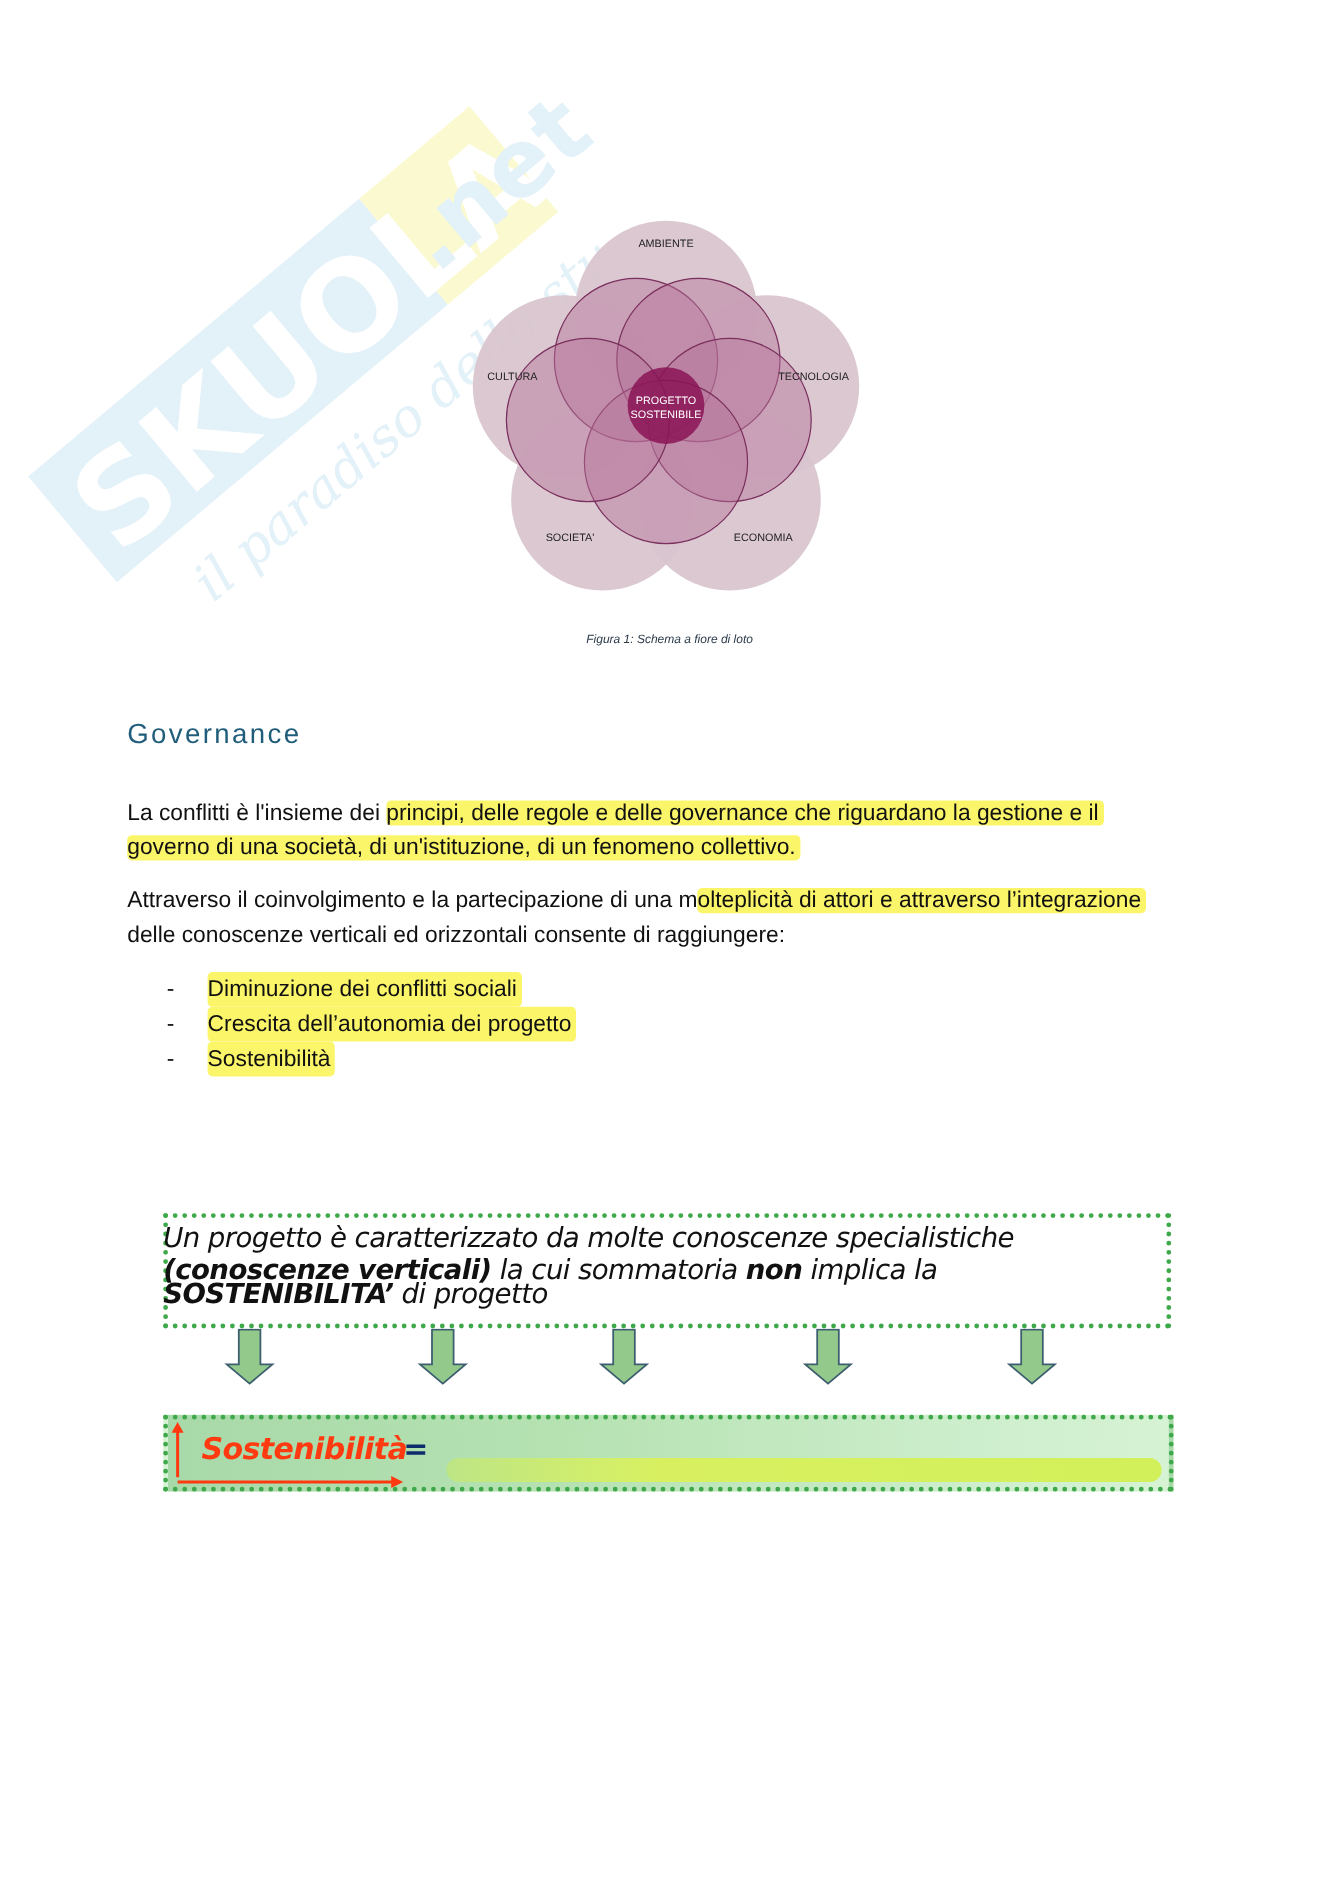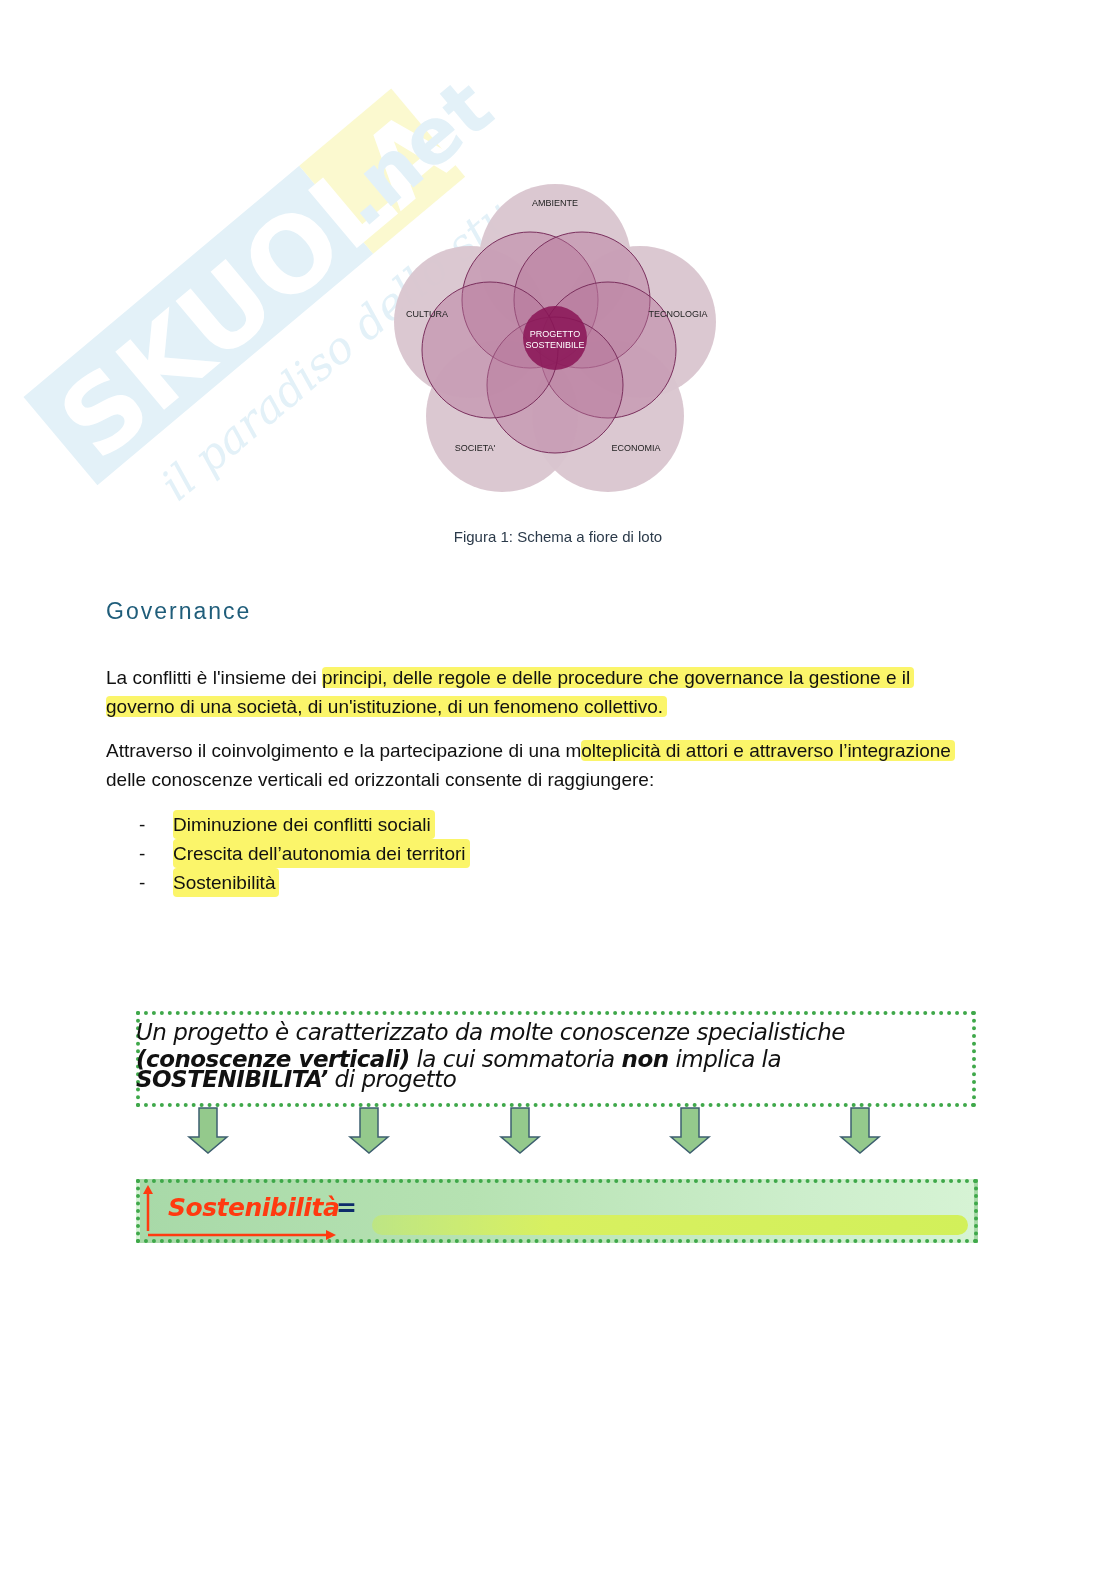--- a/index.html
+++ b/index.html
@@ -1,21 +1,21 @@
 <!DOCTYPE html>
 <html><head>
   <meta charset="utf-8">
   <style>
     html, body { margin: 0; padding: 0; background: #ffffff; }
     body { width: 1116px; height: 1579px; position: relative; overflow: hidden;
            font-family: "Liberation Sans", "DejaVu Sans", sans-serif; color: #111; }
     .watermark { position: absolute; left: 20px; top: 40px; width: 480px; height: 480px; pointer-events: none; }
     .figure { position: absolute; left: 390px; top: 180px; width: 340px; height: 320px; }
     .caption { position: absolute; left: 0; width: 1116px; top: 528px; text-align: center;
-               font-size: 15px; color: #2b3a4a; }
+               font-style: italic; font-size: 10px; color: #2b3a4a; }
     .h2 { position: absolute; left: 106px; top: 598px; font-size: 23px; color: #1f5d7a;
           letter-spacing: 2px; font-weight: normal; margin: 0; }
     .p { position: absolute; left: 106px; font-size: 19px; line-height: 29px; color: #111; margin: 0; width: 920px; }
     .hl { background: #fbf56a; border-radius: 4px; padding: 0 4px 0 0; }
     .list { position: absolute; left: 106px; top: 810px; margin: 0; padding: 0; list-style: none; font-size: 19px; }
     .list li { height: 29px; line-height: 29px; position: relative; }
     .list .dash { position: absolute; left: 33px; }
     .list .txt { position: absolute; left: 67px; white-space: nowrap; }
     .box1 { position: absolute; left: 136px; top: 1011px; width: 840px; height: 96px;
             border: 4px dotted #3fa84a; box-sizing: border-box; }
@@ -72,32 +72,32 @@
   <g font-family="Liberation Sans, sans-serif" font-size="9" fill="#ffffff" text-anchor="middle">
     <text x="165" y="157">PROGETTO</text>
     <text x="165" y="168">SOSTENIBILE</text>
   </g>
 </svg>
 
 <div class="caption">Figura 1: Schema a fiore di loto</div>
 
 <h2 class="h2">Governance</h2>
 
-<p class="p" style="top:663px;"><span>La conflitti è l'insieme dei </span><span class="hl">principi, delle regole e delle procedure che governance la gestione e il </span><br><span class="hl">governo di una società, di un'istituzione, di un fenomeno collettivo.</span></p>
+<p class="p" style="top:663px;"><span>La conflitti è l'insieme dei </span><span class="hl">principi, delle regole e delle governance che riguardano la gestione e il </span><br><span class="hl">governo di una società, di un'istituzione, di un fenomeno collettivo.</span></p>
 
 <p class="p" style="top:736px;"><span>Attraverso il coinvolgimento e la partecipazione di una m</span><span class="hl">olteplicità di attori e attraverso l’integrazione</span><br><span>delle conoscenze verticali ed orizzontali consente di raggiungere:</span></p>
 
 <ul class="list">
   <li>
       <span class="dash">-</span>
       <span class="txt hl">Diminuzione dei conflitti sociali </span>
     </li>
   <li>
       <span class="dash">-</span>
-      <span class="txt hl">Crescita dell’autonomia dei territori</span>
+      <span class="txt hl">Crescita dell’autonomia dei progetto</span>
     </li>
   <li>
       <span class="dash">-</span>
       <span class="txt hl">Sostenibilità  </span>
     </li>
 </ul>
 
 <div class="box1">
   <div class="l" style="top:4px;">Un progetto è caratterizzato da molte conoscenze specialistiche</div>
   <div class="l" style="top:31px;"><b>(conoscenze verticali)</b><span> la cui sommatoria  </span><b>non</b><span> implica la</span></div>

